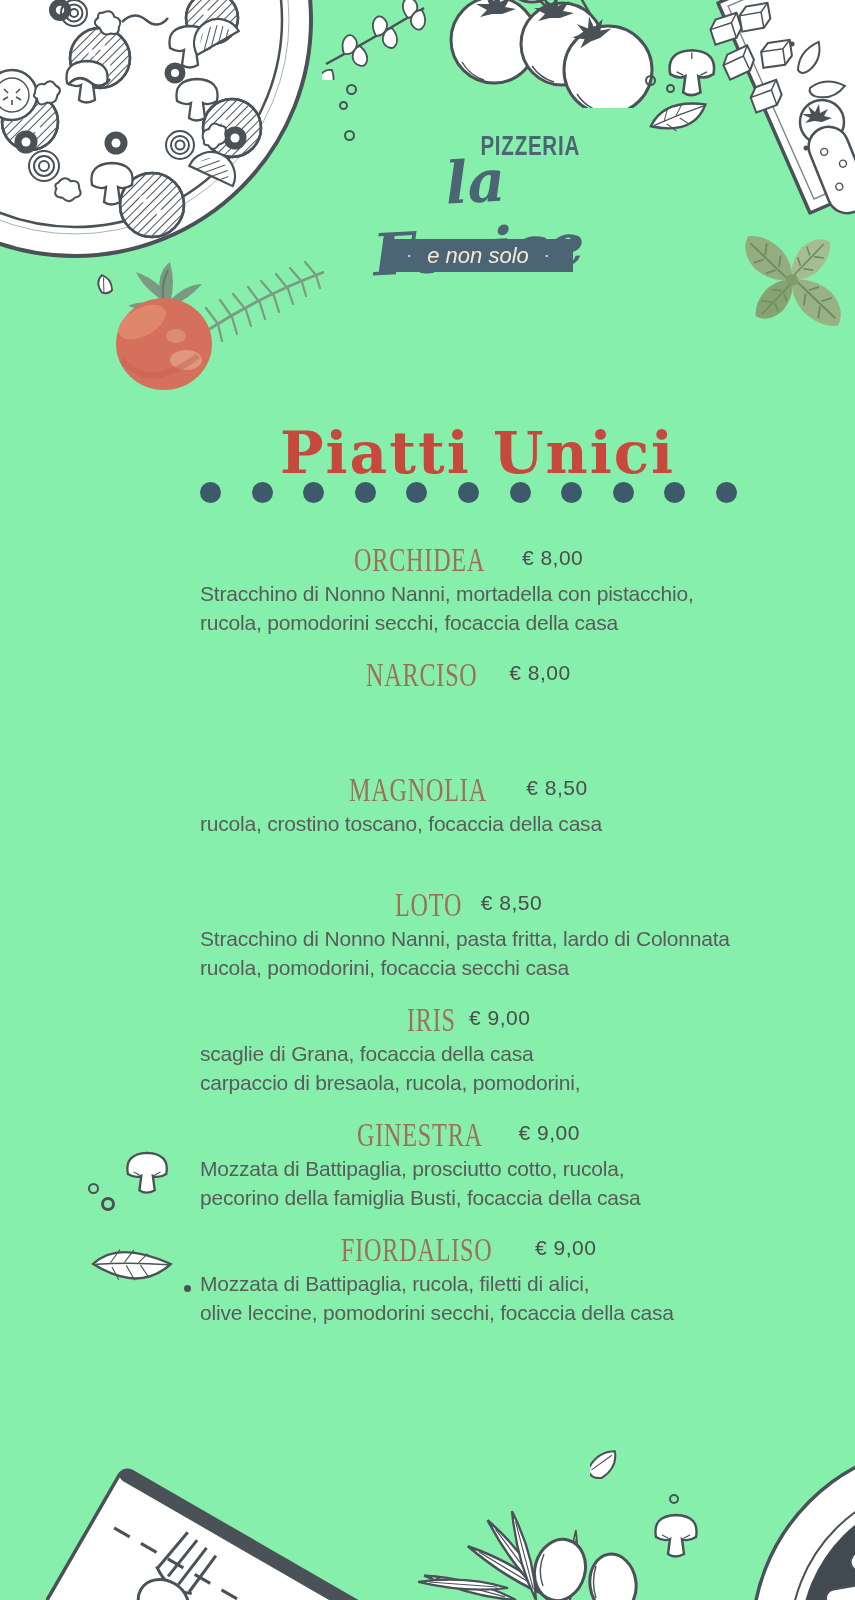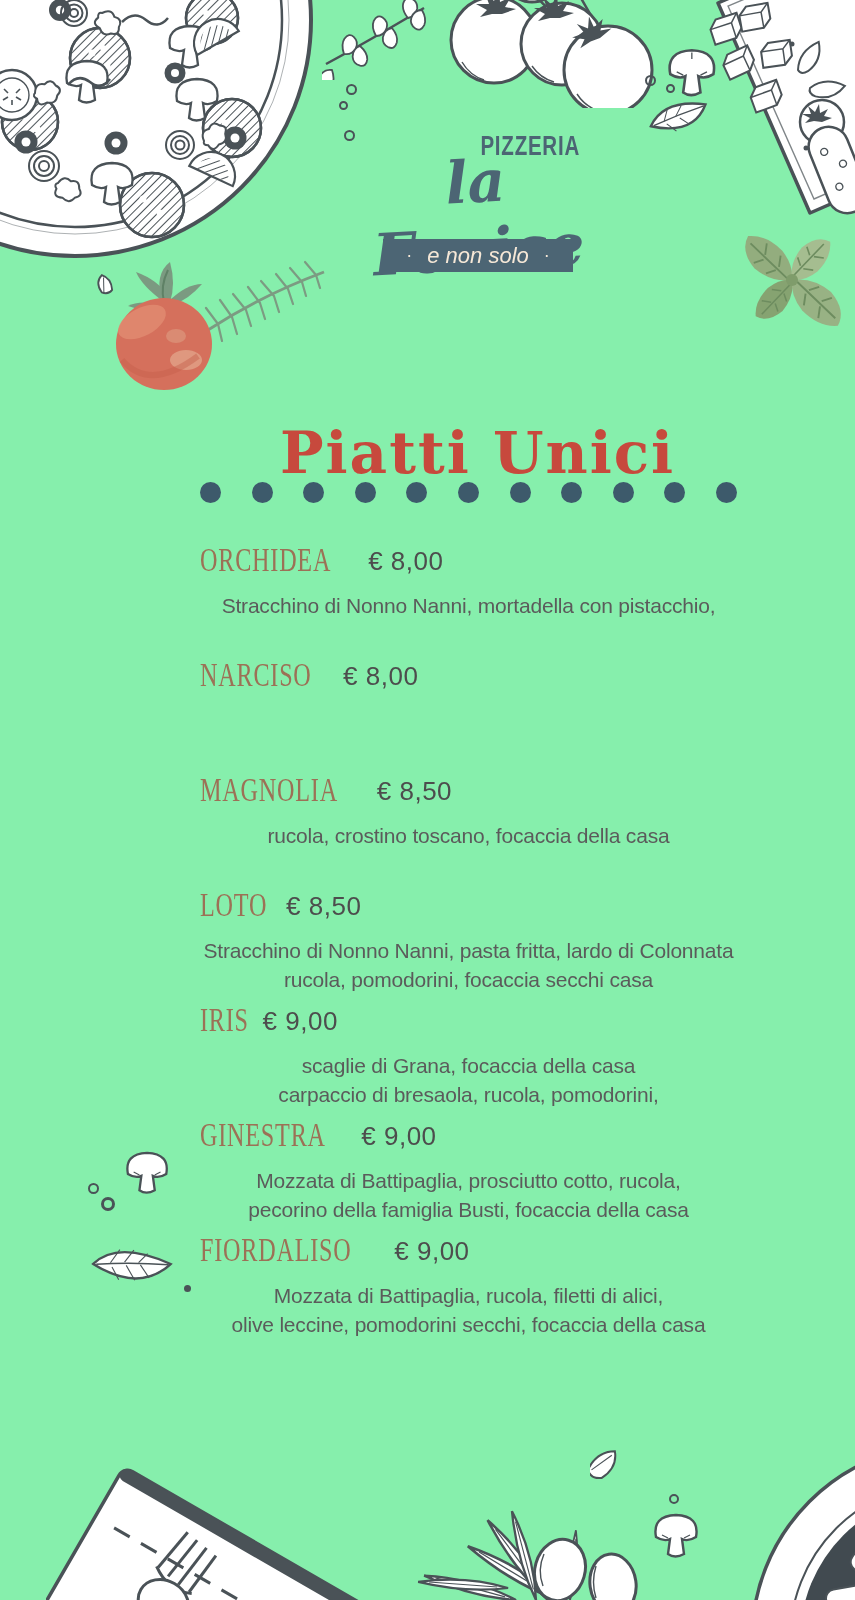--- a/index.html
+++ b/index.html
@@ -20,25 +20,25 @@
   
   .title{position:absolute;left:200px;top:380px;width:555px;text-align:center;
          font-family:"DejaVu Serif",serif;font-weight:bold;font-size:58px;letter-spacing:2px;
          color:#c7493d;}
   
   .dots{position:absolute;left:200px;top:482px;width:537px;display:flex;justify-content:space-between;}
   .dot{width:21px;height:21px;border-radius:50%;background:#3d5a6b;}
   
   .menu{position:absolute;left:200px;top:543px;width:537px;}
   .item{height:115px;}
-  .row{display:flex;justify-content:flex-start;align-items:flex-start;height:36px;}
+  .row{display:flex;justify-content:center;align-items:flex-start;height:36px;}
   .iname{font-family:"Liberation Serif",serif;font-size:31px;color:#9c7156;letter-spacing:1px;
          display:inline-block;transform:scale(.78,1.06);transform-origin:0 75%;white-space:nowrap;}
-  .iprice{font-size:26px;color:#4d4d4d;letter-spacing:.5px;padding-top:3px;}
-  .idesc{font-size:21px;line-height:28.5px;color:#5b5b5b;letter-spacing:-.2px;margin-top:13px;text-align:center;}
+  .iprice{font-size:21px;color:#4d4d4d;letter-spacing:.5px;padding-top:3px;}
+  .idesc{font-size:21px;line-height:28.5px;color:#5b5b5b;letter-spacing:-.2px;margin-top:1px;}
   
   .ring{position:absolute;border:2px solid #4a5257;border-radius:50%;}
   .dotfill{position:absolute;background:#4a5257;border-radius:50%;}
 </style>
 </head>
 <body>
 
 <div class="page">
 
   <svg width="0" height="0" style="position:absolute">
@@ -313,20 +313,21 @@
   </div>
 
   <main class="menu">
     <article class="item">
       <div class="row">
         <span class="iname">ORCHIDEA</span>
         <span class="iprice">€ 8,00</span>
       </div>
       <div class="idesc">
         <div>Stracchino di Nonno Nanni, mortadella con pistacchio,</div>
+        <div>rucola, pomodorini secchi, focaccia della casa</div>
       </div>
     </article>
     <article class="item">
       <div class="row">
         <span class="iname">NARCISO</span>
         <span class="iprice">€ 8,00</span>
       </div>
     </article>
     <article class="item">
       <div class="row">

